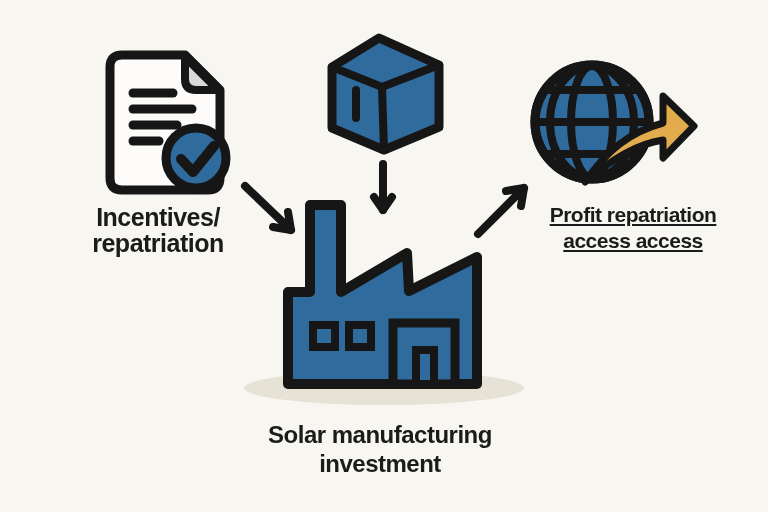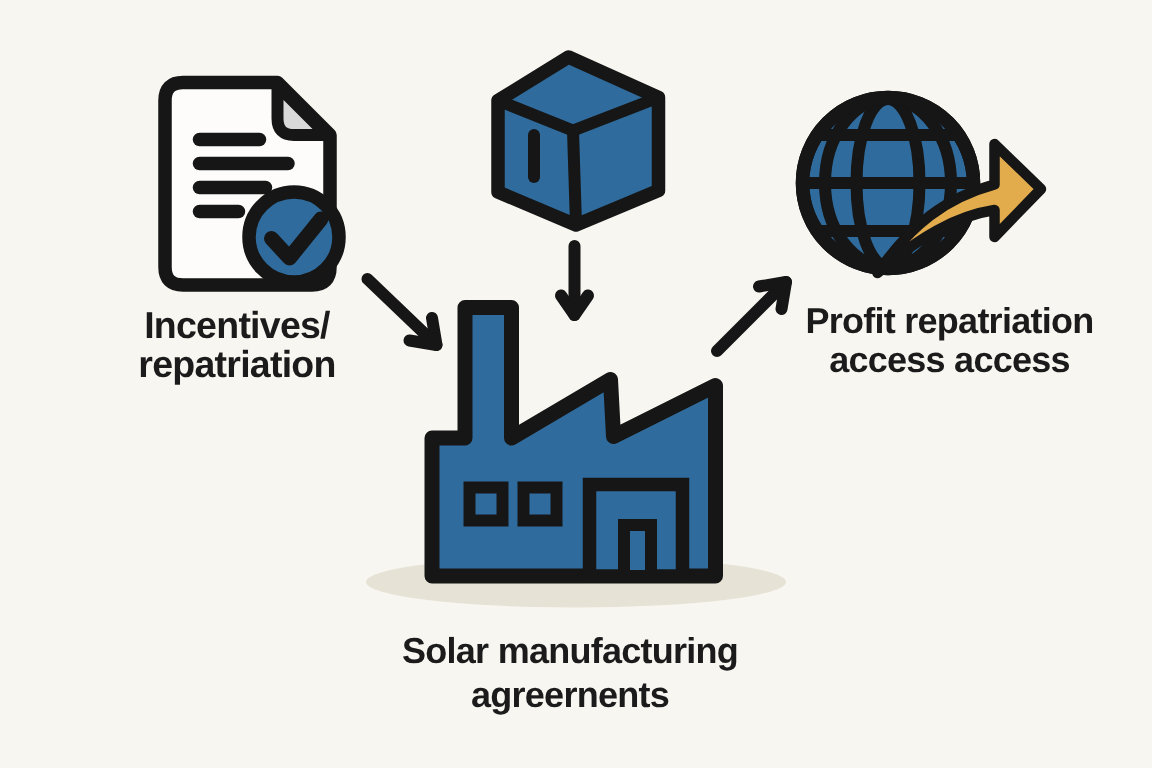--- a/index.html
+++ b/index.html
@@ -15,21 +15,21 @@
   .doc{left:95px;top:45px;}
   .cube{left:322px;top:28px;}
   .globe{left:525px;top:46px;}
   .factory{left:235px;top:193px;}
   .arrow{position:absolute;}
   .arr-left{left:238px;top:178px;}
   .arr-mid{left:360px;top:158px;}
   .arr-right{left:470px;top:180px;}
   .label{position:absolute;text-align:center;color:var(--text-dark);font-weight:700;letter-spacing:-0.5px;}
   .label-incentives{left:58px;top:204px;width:200px;font-size:25px;line-height:26px;}
-  .label-profit{left:512px;top:202px;width:242px;font-size:24px;line-height:26px;}
+  .label-profit{left:512px;top:202px;width:242px;font-size:21px;line-height:26px;text-decoration:underline;}
   .label-factory{left:220px;top:420px;width:320px;font-size:24px;line-height:29px;}
 </style>
 </head>
 <body>
 
 <div class="canvas">
 
   <div class="icon doc">
     <svg width="150" height="155" viewBox="0 0 150 155">
       <path d="M 27 10 H 90 L 125 45 V 133 Q 125 145 113 145 H 27 Q 15 145 15 133 V 22 Q 15 10 27 10 Z" fill="var(--paper-white)" stroke="var(--outline-black)" stroke-width="9" stroke-linejoin="round"></path>
@@ -119,16 +119,16 @@
     <span>repatriation</span>
   </div>
 
   <div class="label label-profit">
     <span>Profit repatriation</span><br>
     <span>access access</span>
   </div>
 
   <div class="label label-factory">
     <span>Solar manufacturing</span><br>
-    <span>agreernents</span>
+    <span>investment</span>
   </div>
 
 </div>
 
 </body></html>

